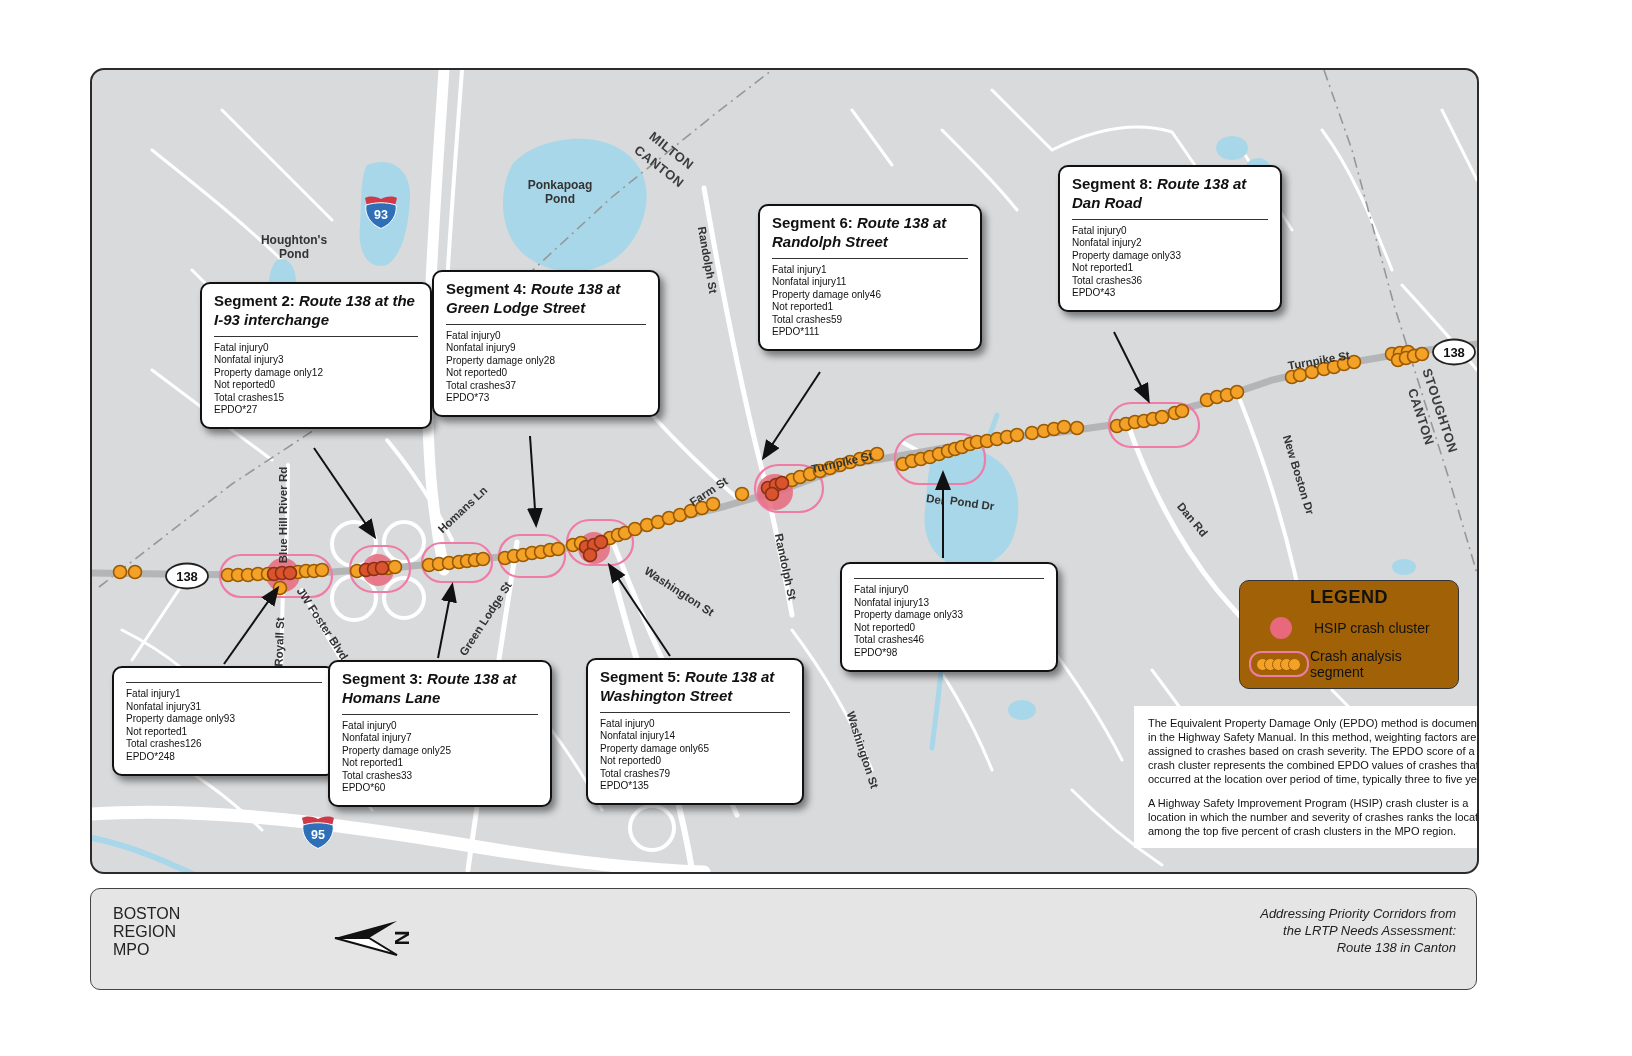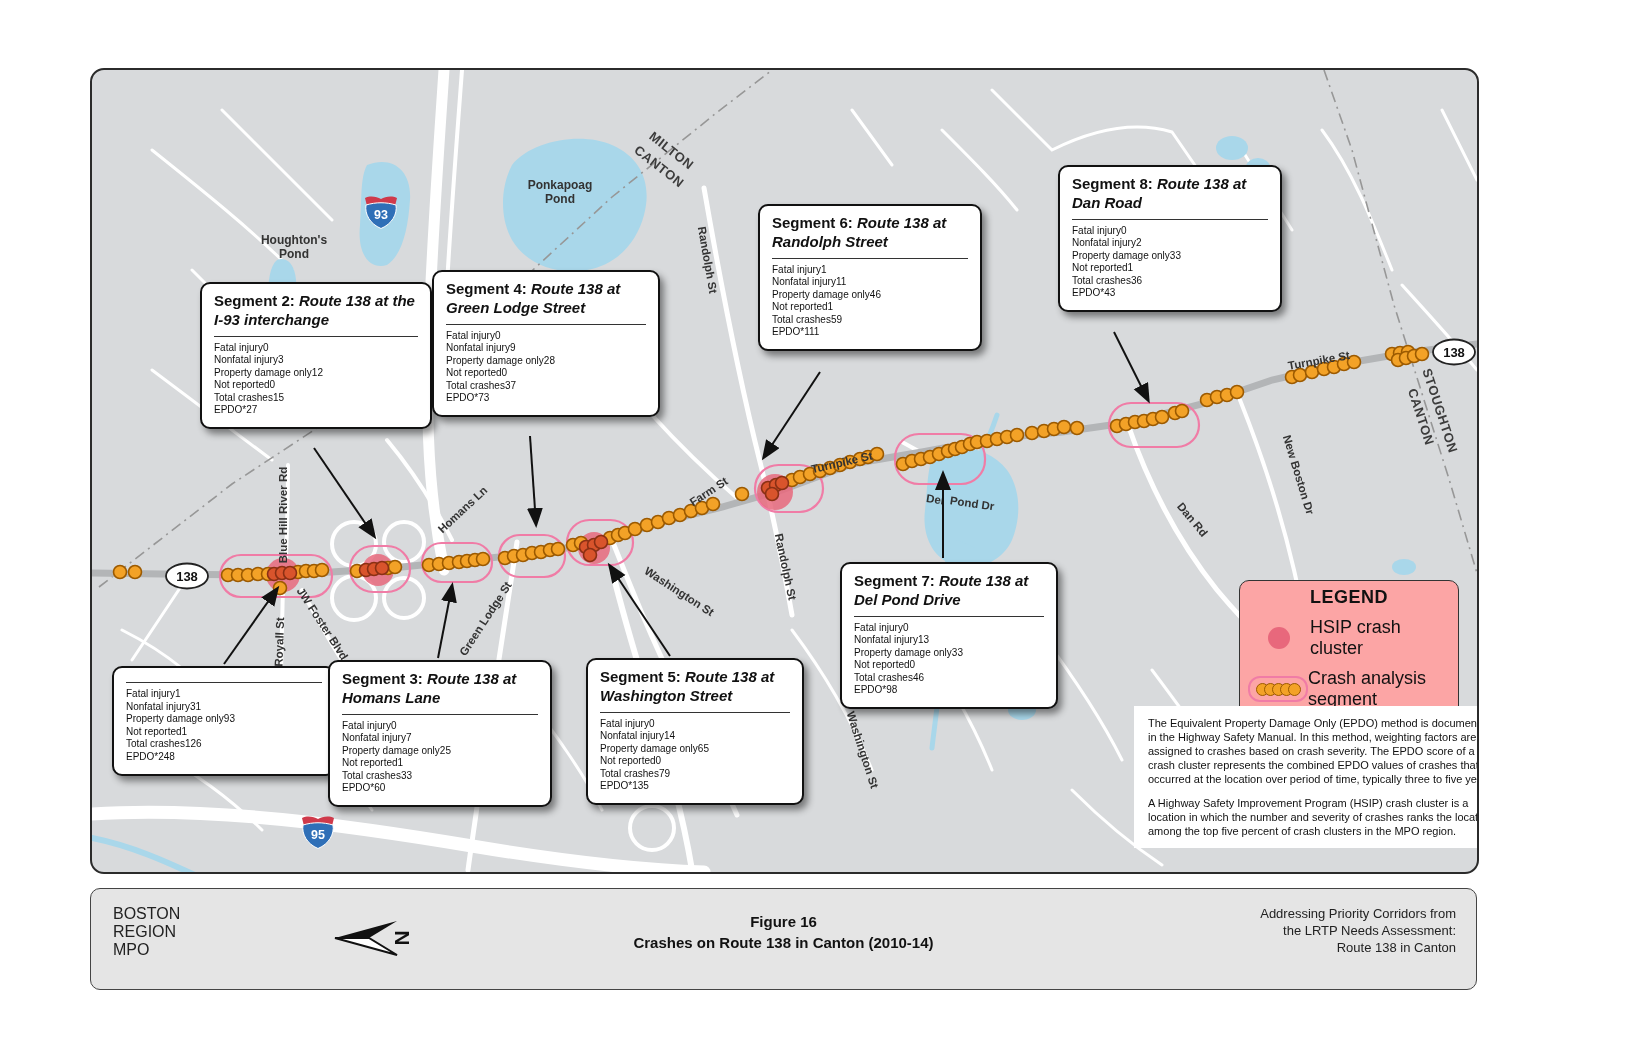--- a/index.html
+++ b/index.html
@@ -13,43 +13,43 @@
         font-size:11.5px;text-align:center;line-height:1.15;}
   .map-label.town{font-size:13px;color:#3c3c3c;letter-spacing:.6px;line-height:1.55;}
   .map-label.pond{font-size:12px;color:#333;line-height:1.2;}
   .callout{position:absolute;background:#fff;border:2px solid #111;border-radius:10px;
         padding:8px 12px 10px 12px;box-shadow:4px 5px 7px rgba(0,0,0,.45);}
   .c-title{font-size:15px;font-weight:bold;color:#111;line-height:1.25;}
   .c-title .loc{font-style:italic;}
   .c-rule{border:none;border-top:1.6px solid #333;margin:6px 0 5px 0;}
   .c-row{display:flex;font-size:10px;color:#111;line-height:1.26;}
   .c-row .v{text-align:right;}
-  .legend{position:absolute;left:1147px;top:510px;width:202px;background:#fca5a5;
+  .legend{position:absolute;left:1147px;top:510px;width:202px;background:#a16207;
         border:1.6px solid #333;border-radius:10px;padding:6px 8px 8px 8px;}
   .legend-title{font-size:18px;font-weight:bold;text-align:center;color:#111;letter-spacing:.5px;}
   .legend-row{display:flex;align-items:center;margin-top:9px;}
   .legend-sym{width:66px;display:flex;justify-content:center;align-items:center;}
-  .legend-label{font-size:18px;color:#111;}
+  .legend-label{font-size:14px;color:#111;}
   .hsip-dot{width:22px;height:22px;border-radius:50%;background:#e8687c;}
   .seg-sym{width:56px;height:22px;border:2px solid #f07ca6;border-radius:12px;
         display:flex;align-items:center;justify-content:center;background:transparent;}
   .seg-sym i{display:block;width:11px;height:11px;border-radius:50%;background:#f3a227;
         border:1.5px solid #9c5a00;margin:0 -2.5px;}
   .notes{position:absolute;left:1042px;top:636px;width:348px;background:#fff;
         padding:10px 14px;font-size:11px;line-height:14px;color:#111;}
   .notes p{margin:0 0 10px 0;}
   .notes p:last-child{margin:0;}
   .footer{position:absolute;left:90px;top:888px;width:1385px;height:100px;
         border:1.6px solid #444;border-radius:10px;background:#e5e5e5;}
   .org{position:absolute;left:22px;top:16px;font-size:16px;line-height:1.12;color:#222;}
   .north{position:absolute;left:240px;top:28px;}
   .fig-title{position:absolute;left:0;top:22px;width:100%;text-align:center;
         font-size:15px;font-weight:bold;color:#111;line-height:1.4;}
   .credit{position:absolute;right:20px;top:16px;text-align:right;font-size:13px;
-        color:#222;line-height:1.32;}
+        font-style:italic;color:#222;line-height:1.32;}
 </style>
 </head>
 <body>
 
 <div class="page">
 
   <div class="map-panel">
 
     <svg id="map-base" width="1385" height="802" viewBox="0 0 1385 802">
 
@@ -540,21 +540,20 @@
           <div class="c-row">
             <span>Total crashes</span>
             <span class="v">79</span>
           </div>
           <div class="c-row">
             <span>EPDO*</span>
             <span class="v">135</span>
           </div>
         </div>
         <div class="callout" style="left: 748px; top: 492px; width: 190px;">
-          <div class="c-title"><span>Segment 7: </span><span class="loc">Route 138 at Del Pond Drive</span></div>
           <hr class="c-rule">
           <div class="c-row">
             <span>Fatal injury</span>
             <span class="v">0</span>
           </div>
           <div class="c-row">
             <span>Nonfatal injury</span>
             <span class="v">13</span>
           </div>
           <div class="c-row">
@@ -610,23 +609,19 @@
       <div>REGION</div>
       <div>MPO</div>
     </div>
     <div class="north">
       <svg width="92" height="42" viewBox="0 0 92 42">
         <polygon points="4,21 66,4 38,21" fill="#111"></polygon>
         <polygon points="4,21 66,38 38,21" fill="#fff" stroke="#111" stroke-width="2"></polygon>
         <text id="north-letter" x="0" y="0" font-size="21" font-weight="bold" fill="#111" text-anchor="middle" transform="translate(78,21) rotate(-90)">N</text>
       </svg>
     </div>
-    <div class="fig-title">
-      <div>Figure 16</div>
-      <div>Crashes on Route 138 in Canton (2010-14)</div>
-    </div>
     <div class="credit">
       <div>Addressing Priority Corridors from</div>
       <div>the LRTP Needs Assessment:</div>
       <div>Route 138 in Canton</div>
     </div>
   </div>
 </div>
 
 </body></html>

